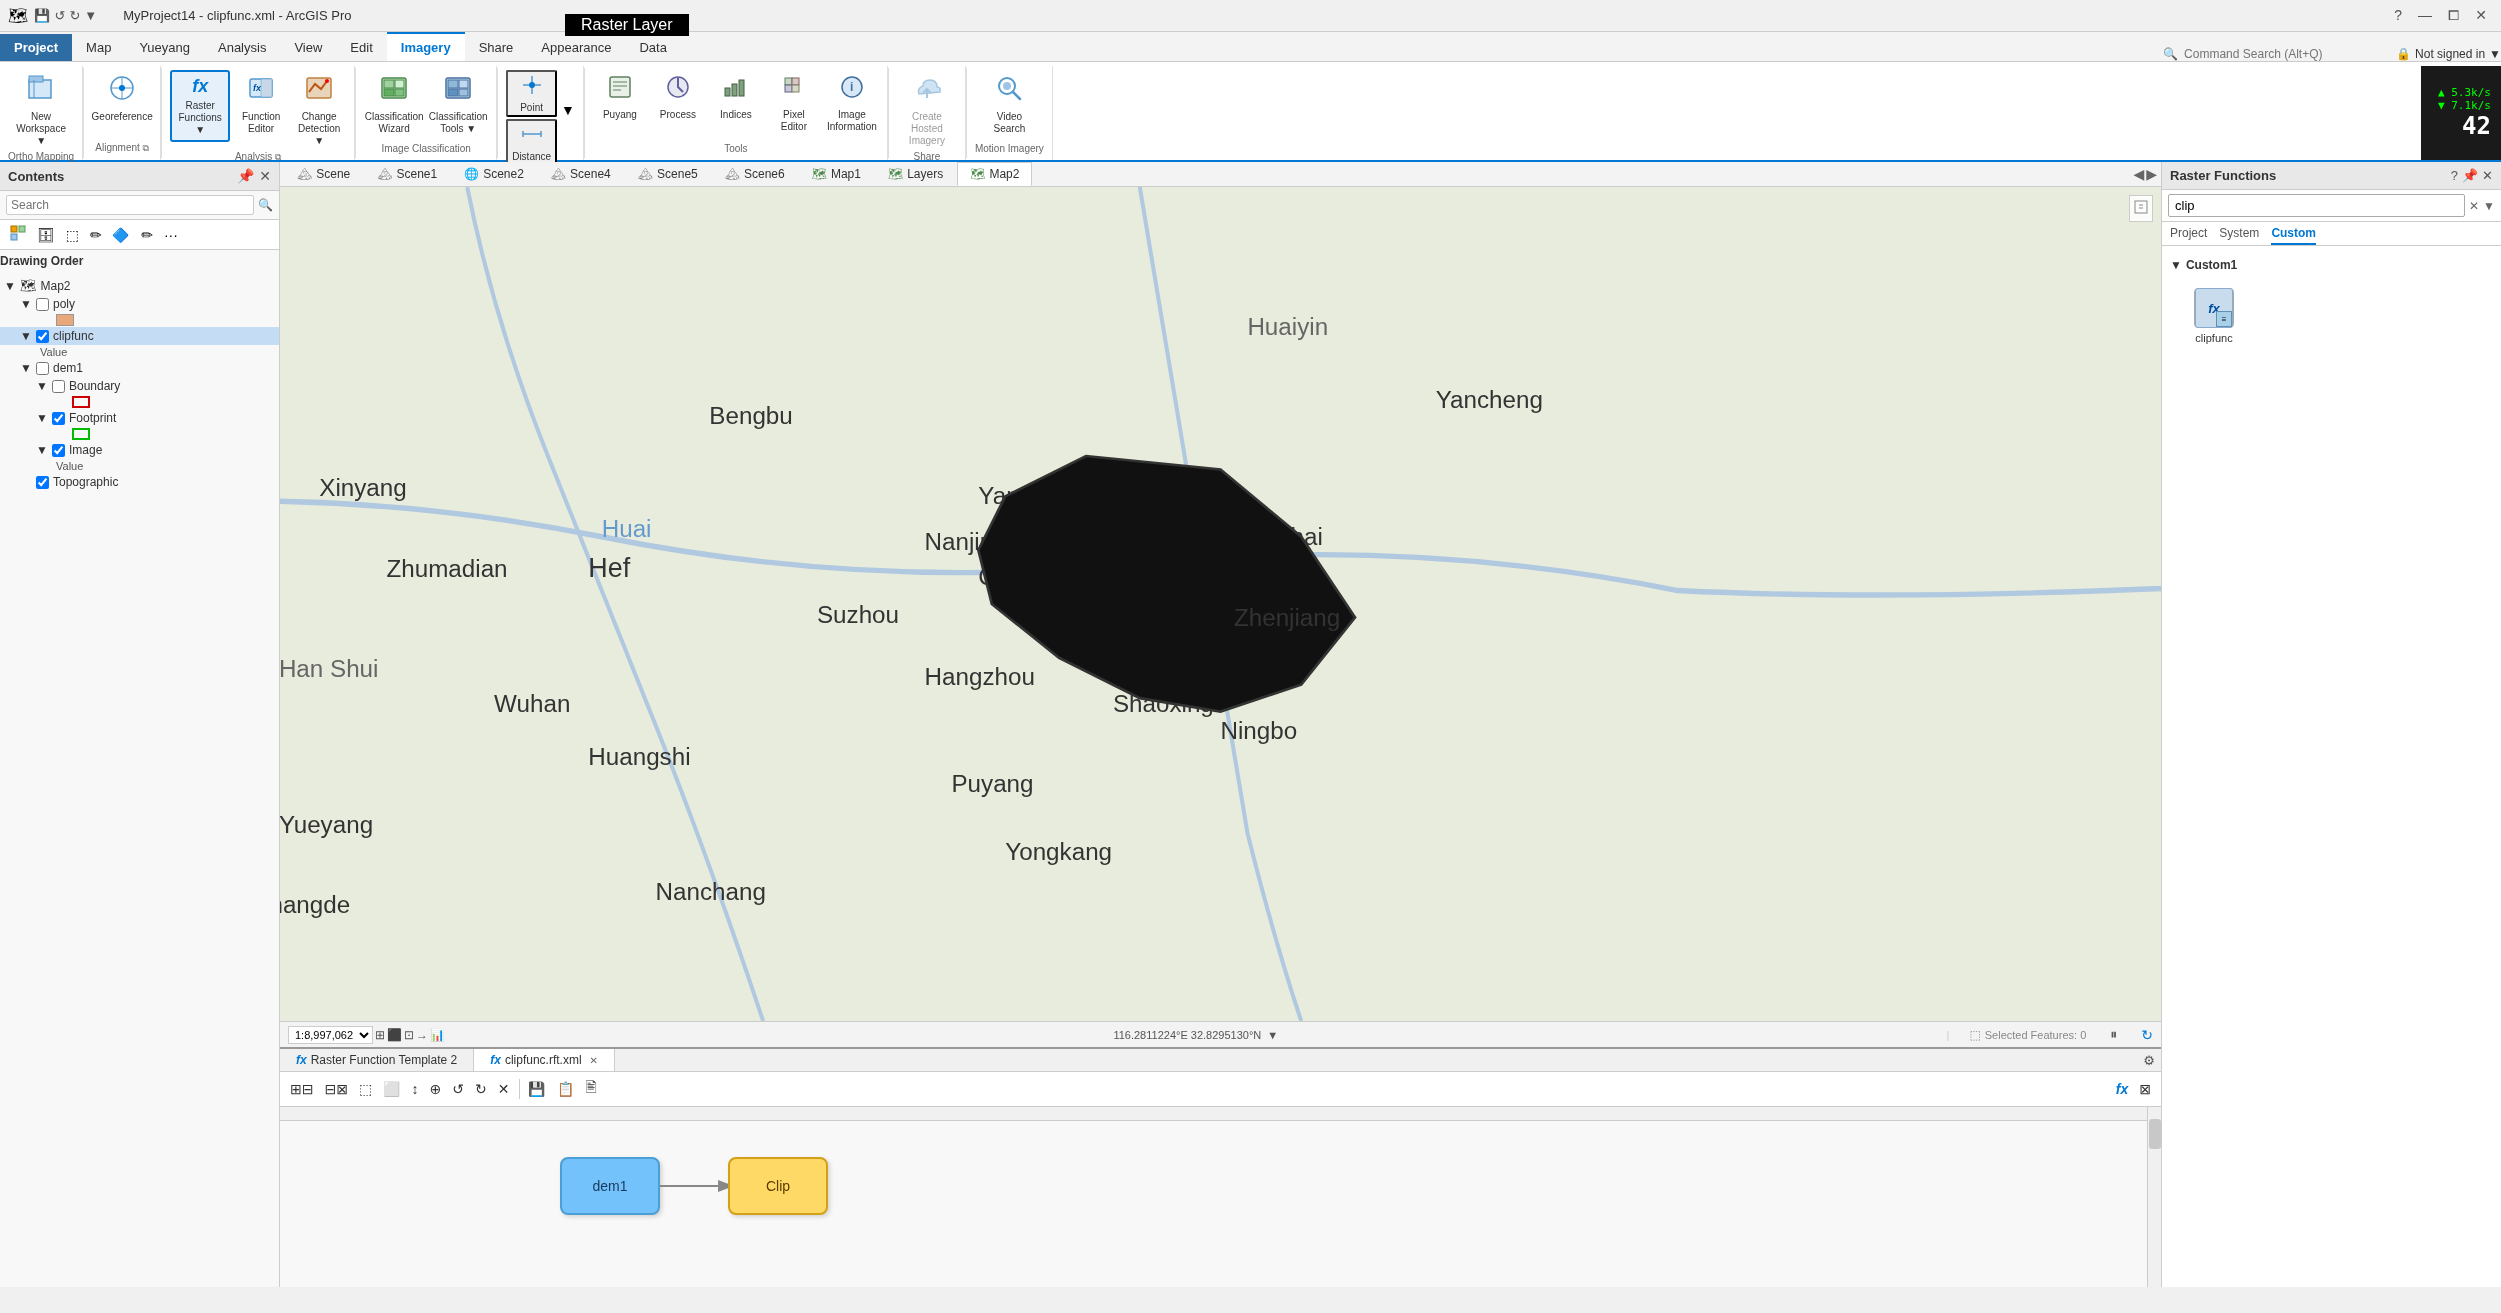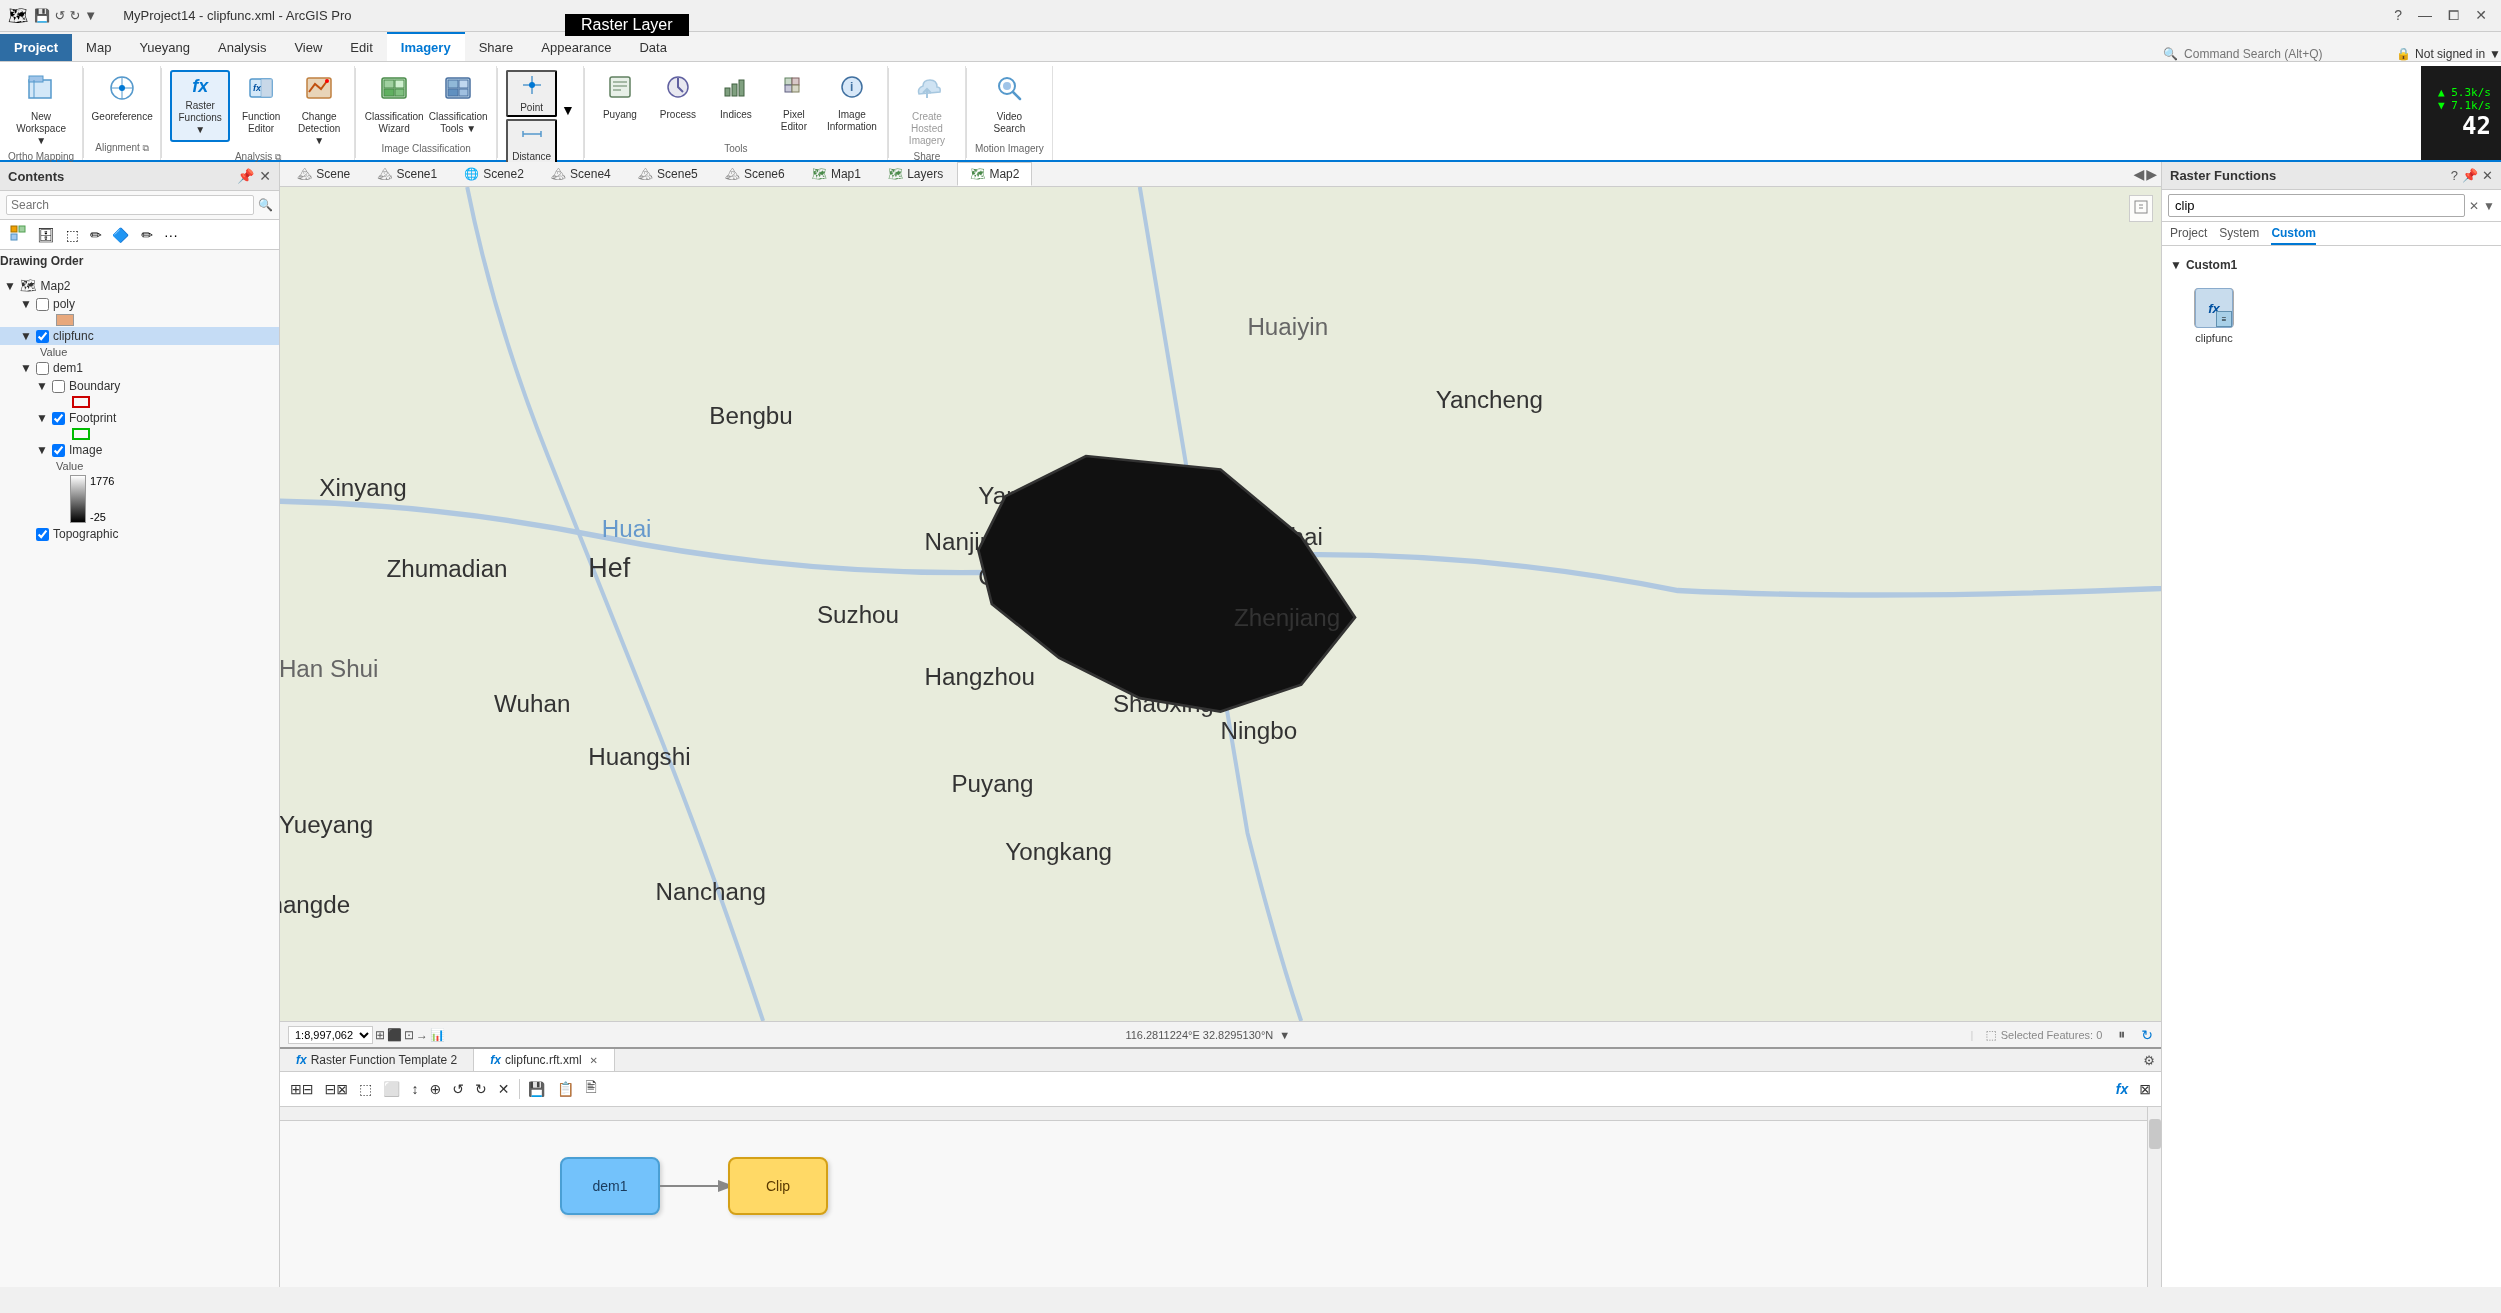--- a/index.html
+++ b/index.html
@@ -214,21 +214,21 @@
     .map-svg { width: 100%; height: 100%; }
 
     
     .map-statusbar {
       height: 26px;
       background: #f3f3f3;
       border-top: 1px solid #ccc;
       display: flex;
       align-items: center;
       padding: 0 8px;
-      gap: 12px;
+      gap: 20px;
       font-size: 11px;
       color: #555;
     }
     .scale-selector {
       display: flex;
       align-items: center;
       gap: 2px;
     }
     .scale-selector select {
       border: 1px solid #ccc;
@@ -788,27 +788,20 @@
       <div style="display:flex;align-items:center;padding:1px 4px 1px 72px;">
         <span style="width:18px;height:12px;background:transparent;border:2px solid #00bb00;display:inline-block;"></span>
       </div>
 
       <div class="tree-item" style="padding-left:36px;">
         <span style="width:16px;">▼</span>
         <input type="checkbox" checked="" style="margin-right: 4px;">
         <span>Image</span>
       </div>
       <div style="padding:1px 4px 1px 56px;font-size:11px;color:#555;">Value</div>
-      <div style="display:flex;align-items:stretch;padding:2px 4px 2px 70px;">
-        <div style="width:16px;height:48px;background:linear-gradient(to bottom,white,black);border:1px solid #999;"></div>
-        <div style="display:flex;flex-direction:column;justify-content:space-between;padding-left:4px;">
-          <span style="font-size:11px;">1776</span>
-          <span style="font-size:11px;">-25</span>
-        </div>
-      </div>
 
       <div class="tree-item" style="padding-left:20px;">
         <span style="width:16px;"> </span>
         <input type="checkbox" checked="" style="margin-right: 4px;">
         <span>Topographic</span>
       </div>
     </div>
   </div>
 
   <div style="flex:1;display:flex;flex-direction:column;overflow:hidden;">

